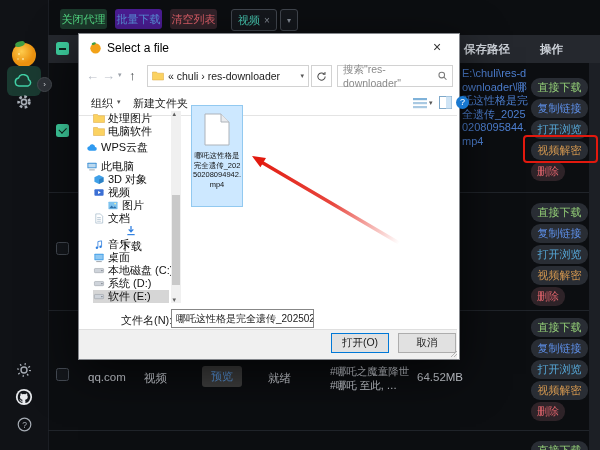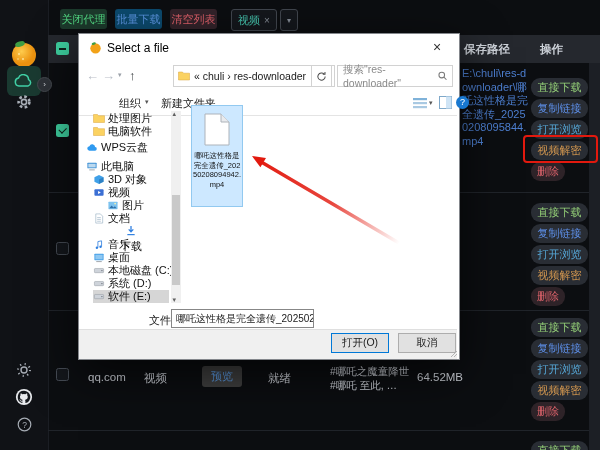--- a/index.html
+++ b/index.html
@@ -30,21 +30,21 @@
   .c-green{color:#93ce77}.c-blue{color:#5d8fe8}.c-cyan{color:#56a8d8}.c-orange{color:#d1964f}.c-red{color:#e0646c}
   .del{background:#2e2328;}
   .divider{position:absolute;left:48px;width:541px;height:1px;background:#20242a;}
   .scrolltrack{position:absolute;left:589px;top:63px;width:11px;height:387px;background:#1c1f25;}
   .pathtxt{position:absolute;left:462px;top:67px;width:69px;font-size:11px;line-height:13.5px;color:#4d7fd0;
            word-break:break-all;overflow-wrap:anywhere;}
   .cell{position:absolute;font-size:11.5px;color:#d3d7de;}
   
   .dlg{position:absolute;left:78px;top:33px;width:380px;height:325px;background:#fff;border:1px solid #84878c;
        box-shadow:0 14px 44px rgba(0,0,0,.65);z-index:10;color:#1a1a1a;}
-  .dlg .t{position:absolute;font-size:11px;color:#1a1a1a;margin-left:28px;}
+  .dlg .t{position:absolute;font-size:11px;color:#1a1a1a;}
   .navglyph{position:absolute;font-size:13px;}
   .fbox{position:absolute;top:31px;height:22px;border:1px solid #d2d2d2;background:#fff;box-sizing:border-box;
         display:flex;align-items:center;font-size:10.5px;}
   .ti{position:absolute;left:2px;width:76px;height:13px;display:flex;align-items:center;gap:3px;font-size:11px;
       color:#111;white-space:nowrap;}
   .ti svg{flex:0 0 auto;}
   .ti.sel{background:#d6d6d6;}
   .combo{position:absolute;border:1px solid #878787;background:#fff;height:19px;box-sizing:border-box;display:flex;
          align-items:center;font-size:10px;overflow:hidden;white-space:nowrap;}
   .combo .car{margin-left:auto;color:#444;font-size:8px;padding:0 3px;}
@@ -55,21 +55,21 @@
 </head>
 <body>
 
 <div class="app">
 
   <span class="tl" style="left:7px;background:#f35f57;">×</span>
   <span class="tl" style="left:20px;background:#fbbd2e;">−</span>
   <span class="tl" style="left:32px;background:#2bc840;">+</span>
 
   <div class="tbtn" style="left:60px;width:47px;background:#1c3a2c;color:#52d882;">关闭代理</div>
-  <div class="tbtn" style="left:115px;width:47px;background:#0c4a6e;color:#5b94e0;">批量下载</div>
+  <div class="tbtn" style="left:115px;width:47px;background:#4c1d95;color:#5b94e0;">批量下载</div>
   <div class="tbtn" style="left:170px;width:47px;background:#33232a;color:#e0606a;">清空列表</div>
   <div class="tbtn" style="left:231px;width:44px;border:1px solid #41464e;background:#14171c;gap:4px;">
     <span style="color:#45c5ae;">视频</span>
     <span style="color:#838a94;font-size:10px;">×</span>
   </div>
   <div class="tbtn" style="left:280px;width:16px;border:1px solid #41464e;background:#14171c;color:#838a94;font-size:8px;">▾</div>
 
   <div class="side">
     <svg class="abs" style="left:9px;top:38px;" width="30" height="30" viewBox="0 0 30 30">
       <defs>
@@ -158,21 +158,21 @@
       <circle cx="15" cy="17" r="12" fill="#f2a218"></circle>
         <ellipse cx="11" cy="6" rx="5" ry="2.6" fill="#3f9d44" transform="rotate(-18 11 6)"></ellipse>
     </svg>
     <span class="abs" style="left:28px;top:7px;font-size:12px;color:#000;">Select a file</span>
     <span class="abs" style="left:354px;top:5px;font-size:14px;color:#333;">×</span>
 
     <span class="navglyph" style="left:7px;top:34px;color:#b9bec7;">←</span>
     <span class="navglyph" style="left:23px;top:34px;color:#b9bec7;">→</span>
     <span class="navglyph" style="left:39px;top:37px;font-size:7px;color:#9aa0a8;">▾</span>
     <span class="navglyph" style="left:50px;top:34px;color:#3c4043;">↑</span>
-    <div class="fbox" style="left:68px;width:162px;padding:4px 4px;gap:4px;margin-left:26px;">
+    <div class="fbox" style="left:68px;width:162px;padding:4px 4px;gap:4px;">
       <svg width="12" height="10" viewBox="0 0 12 10">
           <path d="M.5 1h4l1 1.2h6V9H.5z" fill="#fbd261" stroke="#dba73c" stroke-width=".5"></path>
         </svg>
       <span>« chuli › res-downloader</span>
       <span style="margin-left:auto;font-size:7px;color:#555;">▾</span>
     </div>
     <div class="fbox" style="left:232px;width:21px;justify-content:center;">
       <svg width="11" height="11" viewBox="0 0 12 12">
         <path d="M10 6a4 4 0 1 1-1.1-2.7M9.8 1.2v2.4H7.4" fill="none" stroke="#4a4a4a" stroke-width="1.1"></path>
       </svg>

